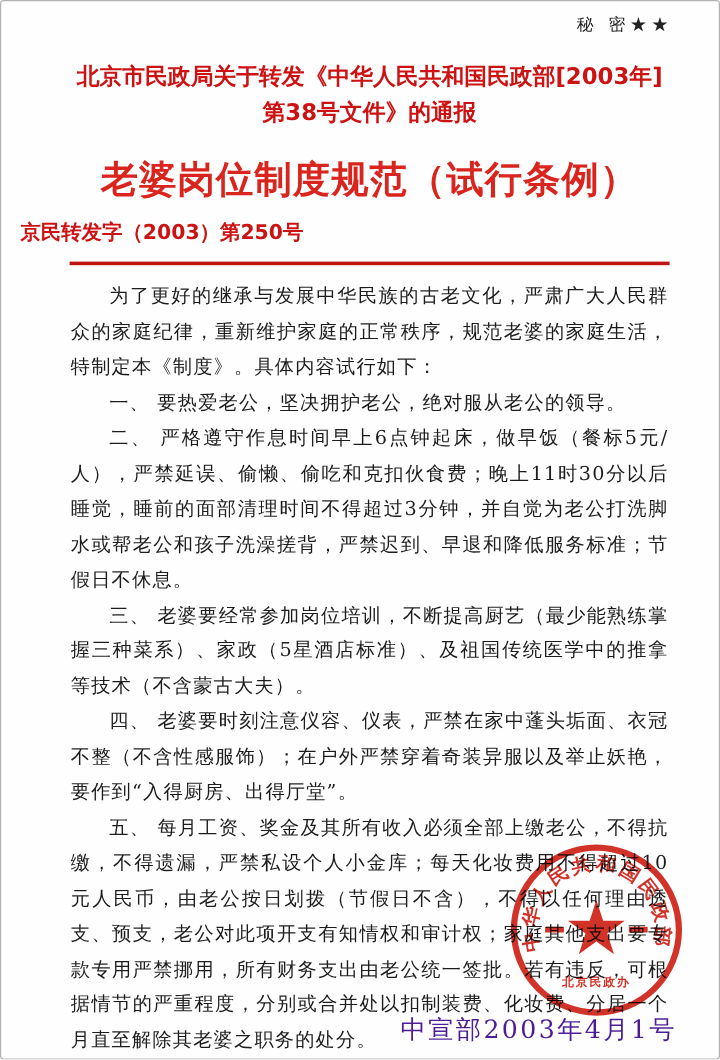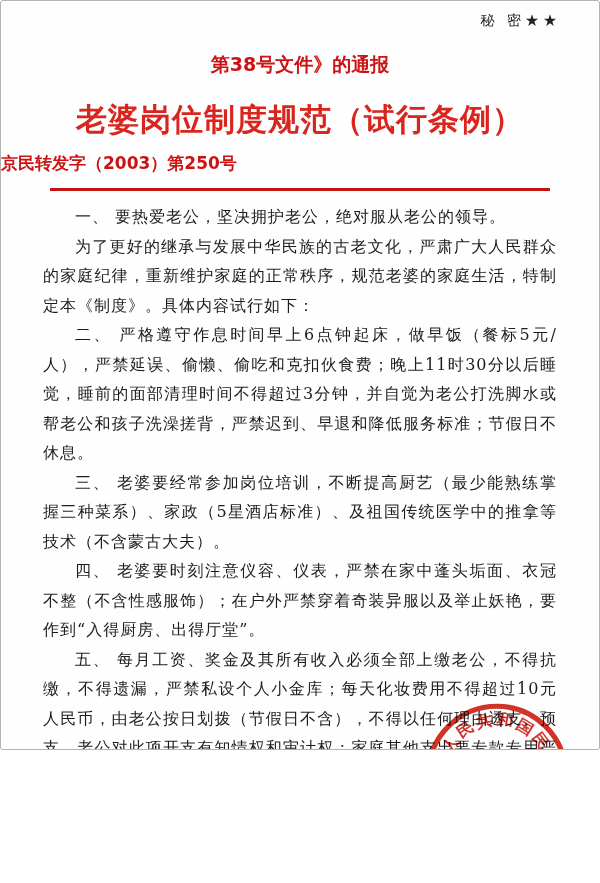--- a/index.html
+++ b/index.html
@@ -1,25 +1,26 @@
 <!DOCTYPE html>
 <html><head>
 <meta charset="utf-8">
 <style>
   html, body { margin: 0; padding: 0; background: #ffffff; }
   .page {
     position: relative;
     width: 600px;
-    height: 750px;
+    height: 883px;
     box-sizing: border-box;
     background: #fefefe;
     border: 1px solid #b3b3b3;
     border-radius: 3px;
     overflow: hidden;
     font-family: "DejaVu Serif", serif;
+    padding-left: 16px;
   }
   .secret {
     position: absolute;
     top: 11px;
     right: 38px;
     font-size: 14px;
     letter-spacing: 4px;
     color: #222222;
     font-family: "DejaVu Serif", serif;
   }
@@ -84,32 +85,33 @@
   }
 </style>
 </head>
 <body>
 
 <div class="page">
 
   <div class="secret">秘 密★★</div>
 
   <div class="red-header">
+    <div>北京市民政局关于转发《中华人民共和国民政部[2003年]</div>
     <div>第38号文件》的通报</div>
   </div>
 
   <div class="doc-title">老婆岗位制度规范（试行条例）</div>
 
   <div class="doc-number">京民转发字（2003）第250号</div>
 
   <div class="red-rule"></div>
 
   <div class="doc-body">
+    <p>为了更好的继承与发展中华民族的古老文化，严肃广大人民群众的家庭纪律，重新维护家庭的正常秩序，规范老婆的家庭生活，特制定本《制度》。具体内容试行如下：</p>
     <p>一、 要热爱老公，坚决拥护老公，绝对服从老公的领导。</p>
-    <p>为了更好的继承与发展中华民族的古老文化，严肃广大人民群众的家庭纪律，重新维护家庭的正常秩序，规范老婆的家庭生活，特制定本《制度》。具体内容试行如下：</p>
     <p>二、 严格遵守作息时间早上6点钟起床，做早饭（餐标5元/人），严禁延误、偷懒、偷吃和克扣伙食费；晚上11时30分以后睡觉，睡前的面部清理时间不得超过3分钟，并自觉为老公打洗脚水或帮老公和孩子洗澡搓背，严禁迟到、早退和降低服务标准；节假日不休息。</p>
     <p>三、 老婆要经常参加岗位培训，不断提高厨艺（最少能熟练掌握三种菜系）、家政（5星酒店标准）、及祖国传统医学中的推拿等技术（不含蒙古大夫）。</p>
     <p>四、 老婆要时刻注意仪容、仪表，严禁在家中蓬头垢面、衣冠不整（不含性感服饰）；在户外严禁穿着奇装异服以及举止妖艳，要作到“入得厨房、出得厅堂”。</p>
     <p>五、 每月工资、奖金及其所有收入必须全部上缴老公，不得抗缴，不得遗漏，严禁私设个人小金库；每天化妆费用不得超过10元人民币，由老公按日划拨（节假日不含），不得以任何理由透支、预支，老公对此项开支有知情权和审计权；家庭其他支出要专款专用严禁挪用，所有财务支出由老公统一签批。若有违反，可根据情节的严重程度，分别或合并处以扣制装费、化妆费、分居一个月直至解除其老婆之职务的处分。</p>
   </div>
 
   <svg class="seal" viewBox="0 0 144 144" xmlns="http://www.w3.org/2000/svg">
     <defs>
       <path id="sealArc" d="M 26.9 88.4 A 48 48 0 1 1 117.1 88.4" fill="none"></path>
     </defs>

